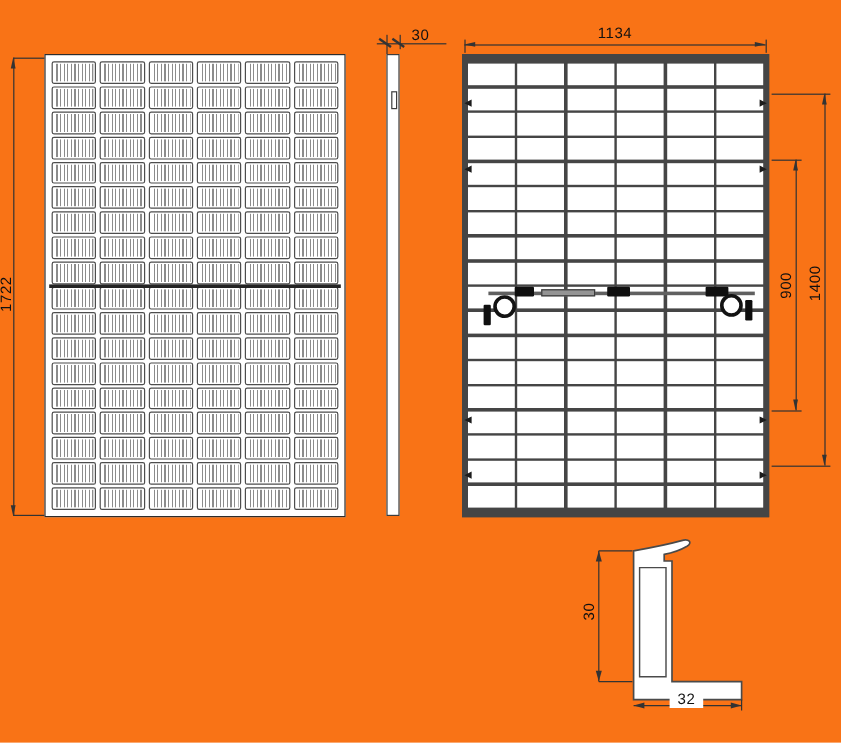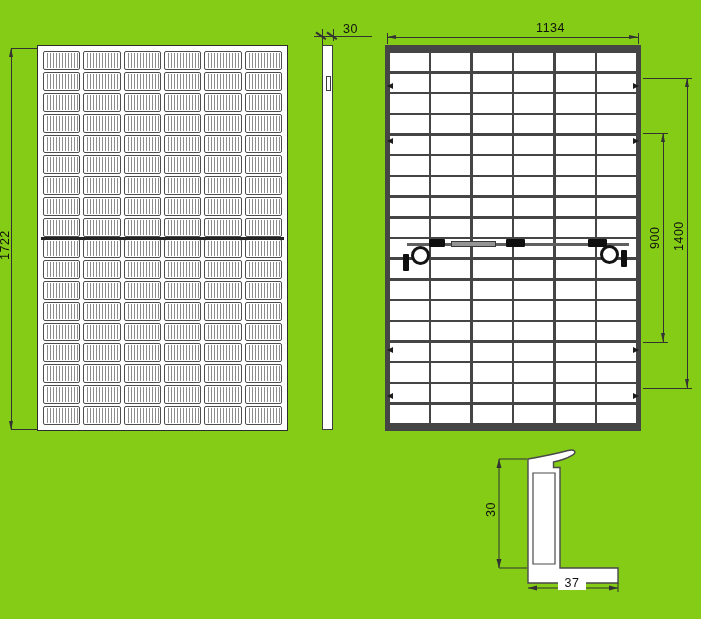--- a/index.html
+++ b/index.html
@@ -1,17 +1,17 @@
 <!DOCTYPE html>
 <html><head>
 <meta charset="utf-8">
 <style>
   html,body{margin:0;padding:0;background:#fff;}
   #canvas{
-    position:relative;width:701px;height:619px;background:#84cc16;
+    position:relative;width:701px;height:619px;background:#f97316;
     font-family:"Liberation Sans","DejaVu Sans",sans-serif;color:#1a1a1a;
     overflow:hidden;
   }
   
   .hline{position:absolute;height:0;border-top:1px solid #333;}
   .vline{position:absolute;width:0;border-left:1px solid #333;}
   
   .arr{position:absolute;width:0;height:0;border-style:solid;}
   .arr-up{border-width:0 2.5px 9px 2.5px;border-color:transparent transparent #333 transparent;}
   .arr-down{border-width:9px 2.5px 0 2.5px;border-color:#333 transparent transparent transparent;}
@@ -327,21 +327,21 @@
     <div class="hole-mark left" style="left:-3px;top:85px;"></div>
     <div class="hole-mark left" style="left:-3px;top:294px;"></div>
     <div class="hole-mark left" style="left:-3px;top:340px;"></div>
   </div>
 
   <div class="hline" style="left:387px;top:37px;width:251px;"></div>
   <div class="vline" style="left:387px;top:33px;height:11px;"></div>
   <div class="vline" style="left:638px;top:33px;height:11px;"></div>
   <div class="arr arr-left" style="left:387px;top:34.5px;"></div>
   <div class="arr arr-right" style="left:629px;top:34.5px;"></div>
-  <div class="dimtext" style="left:460px;top:21px;width:105px;text-align:right;">1134</div>
+  <div class="dimtext" style="left:460px;top:21px;width:105px;text-align:center;">1134</div>
 
   <div class="hline" style="left:643px;top:78px;width:49px;"></div>
   <div class="hline" style="left:643px;top:388px;width:49px;"></div>
   <div class="hline" style="left:643px;top:133px;width:25px;"></div>
   <div class="hline" style="left:643px;top:342px;width:25px;"></div>
 
   <div class="vline" style="left:663px;top:133px;height:209px;"></div>
   <div class="arr arr-up" style="left:660.5px;top:133px;"></div>
   <div class="arr arr-down" style="left:660.5px;top:333px;"></div>
   <div class="vtext" style="left:648px;top:198px;height:80px;width:15px;">900</div>
@@ -367,16 +367,16 @@
     <line x1="44" y1="21" x2="44" y2="130" stroke="#333" stroke-width="1"></line>
     <polygon points="44,21 41.5,30 46.5,30" fill="#333"></polygon>
     <polygon points="44,130 41.5,121 46.5,121" fill="#333"></polygon>
 
     <line x1="163" y1="145" x2="163" y2="154" stroke="#333" stroke-width="1"></line>
     <line x1="73" y1="150" x2="163" y2="150" stroke="#333" stroke-width="1"></line>
     <polygon points="73,150 82,147.5 82,152.5" fill="#333"></polygon>
     <polygon points="163,150 154,147.5 154,152.5" fill="#333"></polygon>
   </svg>
   <div class="vtext" style="left:484px;top:490px;height:40px;width:15px;">30</div>
-  <div class="dimtext" style="left:558px;top:576px;width:28px;text-align:center;background:#fff;">37</div>
+  <div class="dimtext" style="left:558px;top:576px;width:28px;text-align:center;background:#fff;">32</div>
 
 
 </div>
 
 </body></html>

